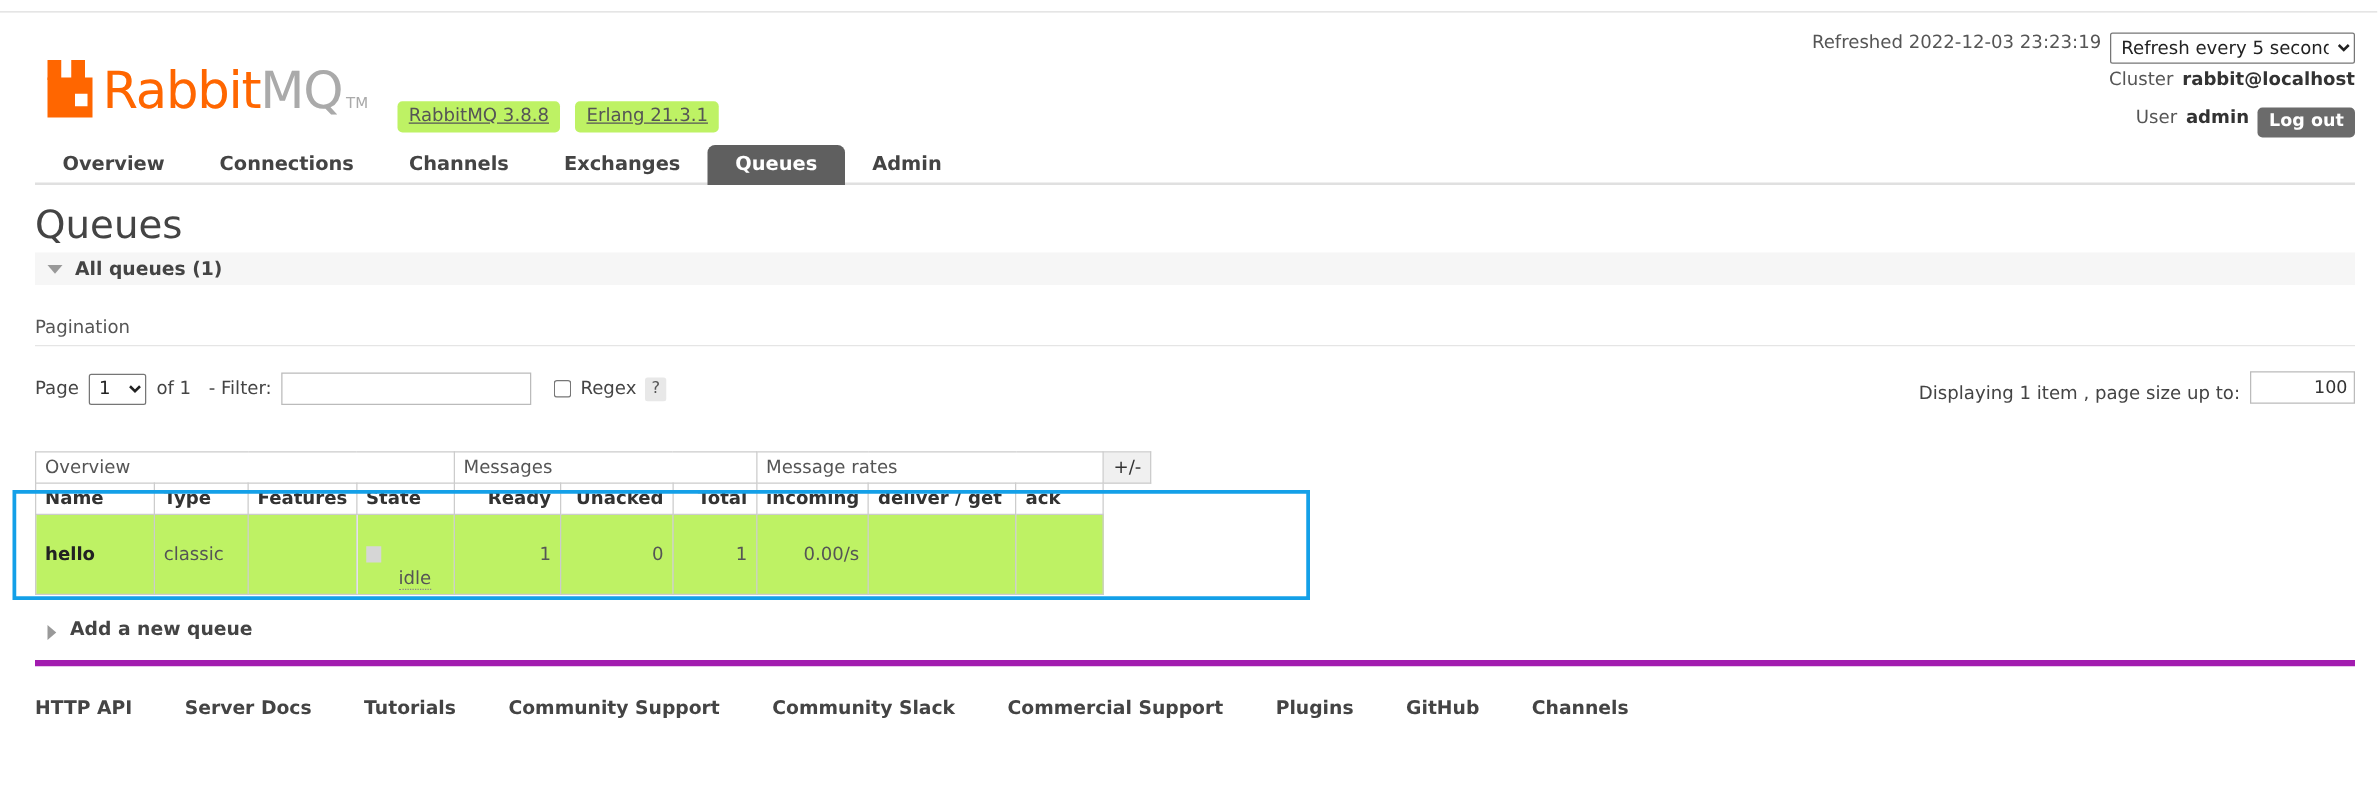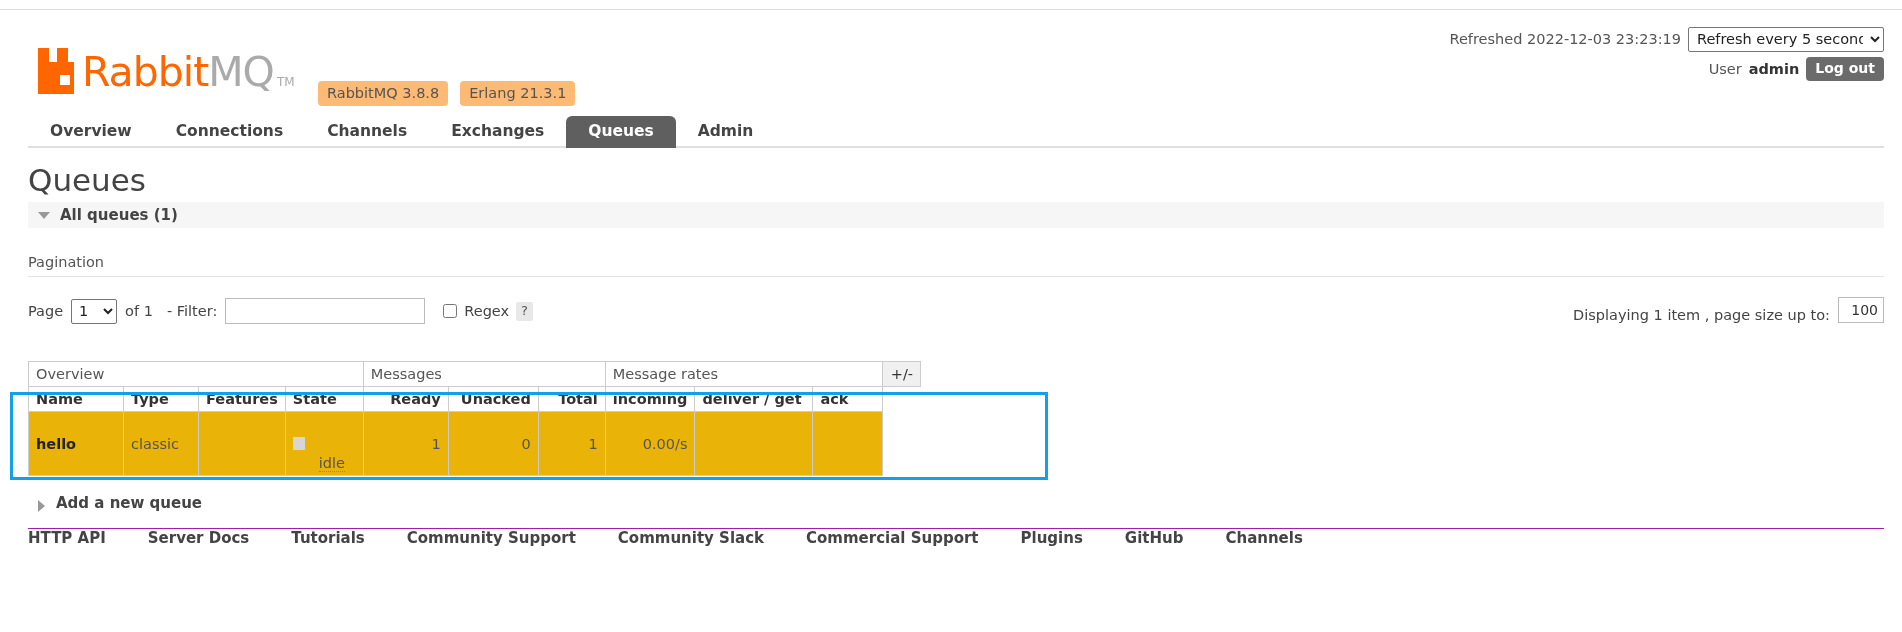--- a/index.html
+++ b/index.html
@@ -111,41 +111,42 @@
   }
 
   .version-badges {
     position: absolute;
     left: 318px;
     top: 55px;
     display: flex;
     gap: 12px;
   }
   .badge {
-    background: #fdba74;
+    background: #bef264;
     color: #555;
     border-radius: 4px;
     padding: 3px 9px 4px 9px;
     font-size: 14.5px;
     line-height: 18px;
+    text-decoration: underline;
   }
 
   
   .header-right {
     position: absolute;
     right: 18px;
     top: 0;
     text-align: right;
     color: #555;
     font-size: 14.5px;
   }
   .hr-row {
     display: flex;
     justify-content: flex-end;
-    align-items: center;
+    align-items: flex-start;
     gap: 7px;
     height: 26px;
     white-space: nowrap;
   }
   .hr-row + .hr-row { margin-top: 4px; }
   .hr-label { color: #555; }
   .hr-strong { color: #333; font-weight: bold; }
 
   select.hsel {
     font-family: "DejaVu Sans", "Liberation Sans", sans-serif;
@@ -317,21 +318,21 @@
     right: 0;
     top: 0;
     display: flex;
     align-items: flex-end;
     gap: 8px;
     font-size: 14.5px;
     color: #444;
     white-space: nowrap;
   }
   input.pagesize-input {
-    width: 46px;
+    width: 84px;
     height: 26px;
     border: 1px solid #bbb;
     background: #fff;
     font-family: "DejaVu Sans", "Liberation Sans", sans-serif;
     font-size: 14px;
     text-align: right;
     padding: 2px 5px;
     color: #333;
   }
 
@@ -379,21 +380,21 @@
     background: #fff;
     font-size: 14.5px;
     margin-top: 25px;
   }
   table.queues tr.head-row th.num { text-align: right; }
   table.queues tr.head-row th.blank-col {
     border: none;
     background: transparent;
   }
   table.queues tr.data-row td {
-    background: #eab308;
+    background: #bef264;
     color: #555;
   }
   table.queues tr.data-row td.name {
     font-weight: bold;
     color: #222;
   }
   table.queues tr.data-row td.num { text-align: right; }
   table.queues tr.data-row td.blank-col {
     border: none;
     background: transparent;
@@ -447,22 +448,22 @@
     color: #444;
     cursor: pointer;
   }
 
   
   .footer {
     position: absolute;
     left: 28px;
     right: 18px;
     top: 528px;
-    border-top: 1px solid #a21caf;
-    padding-top: 0;
+    border-top: 5px solid #a21caf;
+    padding-top: 24px;
   }
   .footer-links {
     display: flex;
     gap: 0;
     align-items: center;
   }
   .footer-links a {
     font-size: 15px;
     font-weight: bold;
     color: #444;
@@ -497,20 +498,24 @@
       <span class="badge">RabbitMQ 3.8.8</span>
       <span class="badge">Erlang 21.3.1</span>
     </div>
 
     <div class="header-right">
       <div class="hr-row">
         <span class="hr-label">Refreshed 2022-12-03 23:23:19</span>
         <select class="hsel refresh-sel">
           <option>Refresh every 5 seconds</option>
         </select>
+      </div>
+      <div class="hr-row">
+        <span class="hr-label">Cluster</span>
+        <span class="hr-strong">rabbit@localhost</span>
       </div>
       <div class="hr-row">
         <span class="hr-label">User</span>
         <span class="hr-strong">admin</span>
         <button class="logout-btn">Log out</button>
       </div>
     </div>
   </div>
 
   <div class="nav">

